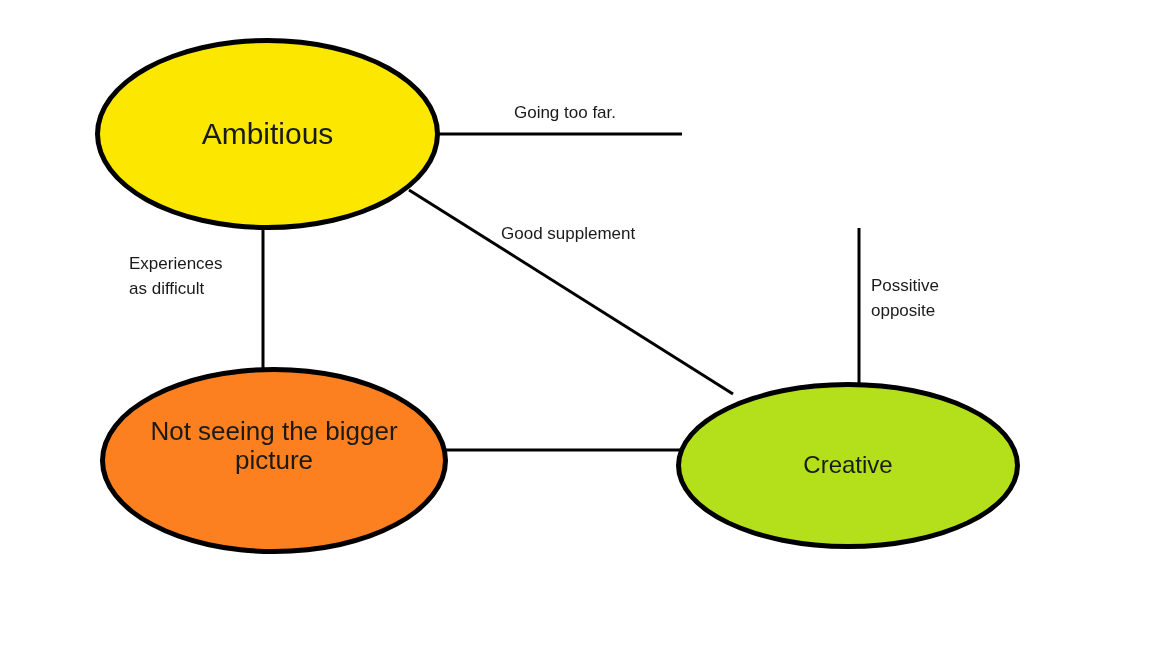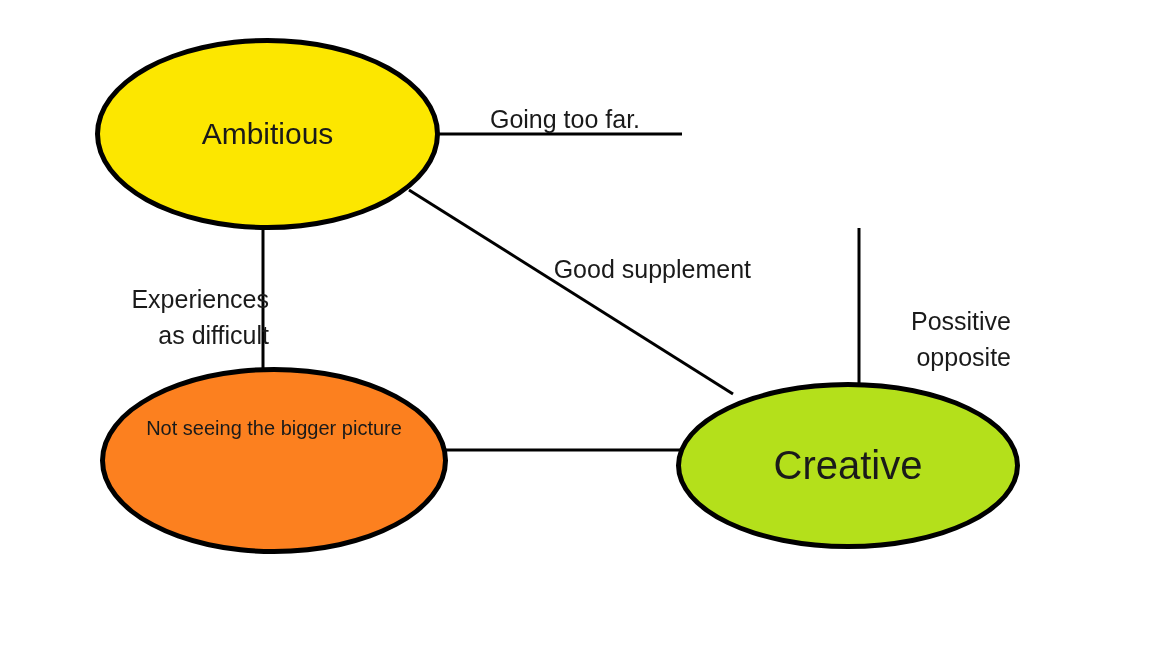--- a/index.html
+++ b/index.html
@@ -39,51 +39,51 @@
     line-height: 1.12;
     overflow: hidden;
   }
   .node-label {
     display: block;
     padding: 0 14px;
     white-space: pre-line;
   }
   .edge-label {
     position: absolute;
-    font-size: 25px;
+    font-size: 17px;
     color: #1a1a1a;
     line-height: 1.45;
     white-space: pre-line;
   }
   .edge-label.center { text-align: center; }
-  .edge-label.left { text-align: right; margin-top: 29px; }
+  .edge-label.left { text-align: left; }
 </style>
 </head>
 <body>
 
 <div id="diagram-canvas">
 
   <svg id="edge-layer" viewBox="0 0 1152 648" xmlns="http://www.w3.org/2000/svg">
     <line x1="438" y1="134" x2="682" y2="134" stroke="#000000" stroke-width="3"></line>
     <line x1="409" y1="190" x2="733" y2="394" stroke="#000000" stroke-width="3"></line>
     <line x1="263" y1="229" x2="263" y2="370" stroke="#000000" stroke-width="3"></line>
     <line x1="859" y1="228" x2="859" y2="384" stroke="#000000" stroke-width="3"></line>
     <line x1="446" y1="450" x2="680" y2="450" stroke="#000000" stroke-width="3"></line>
   </svg>
 
   <div class="node" style="left:95px; top:38px; width:345px; height:192px; background:#fce700; font-size:30px;">
     <span class="node-label">Ambitious</span>
   </div>
 
 
-  <div class="node" style="left:100px; top:367px; width:348px; height:187px; background:#fc801f; font-size:20px; align-items:flex-start; padding-top:45px;">
+  <div class="node" style="left:100px; top:367px; width:348px; height:187px; background:#fc801f; font-size:26px; align-items:flex-start; padding-top:45px;">
     <span class="node-label">Not seeing the bigger picture</span>
   </div>
 
-  <div class="node" style="left:676px; top:382px; width:344px; height:167px; background:#b4e01b; font-size:40px;">
+  <div class="node" style="left:676px; top:382px; width:344px; height:167px; background:#b4e01b; font-size:24px;">
     <span class="node-label">Creative</span>
   </div>
 
   <div class="edge-label center" style="left:465px; top:101px; width:200px;">Going too far.</div>
 
   <div class="edge-label left" style="left:501px; top:222px; width:250px;">Good supplement</div>
 
   <div class="edge-label left" style="left:129px; top:252px; width:140px;">Experiences
 as difficult</div>
 

